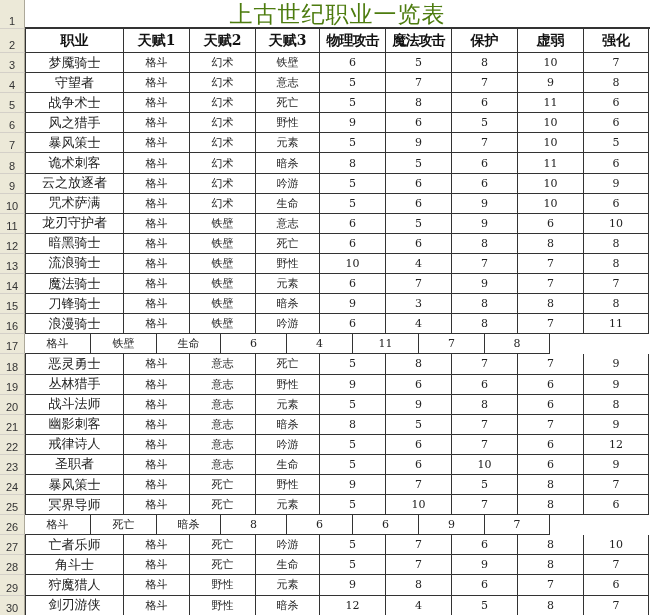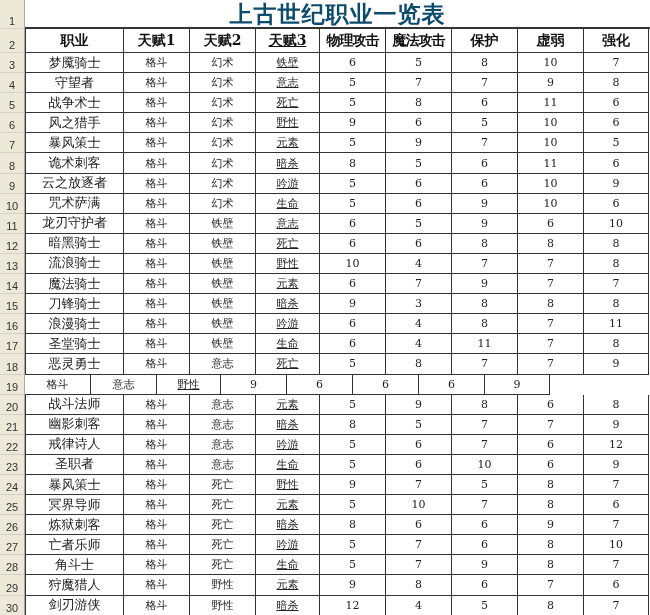--- a/index.html
+++ b/index.html
@@ -13,29 +13,29 @@
       border-right: 1px solid #aca899; border-bottom: 1px solid #d4d0c8;
       box-sizing: border-box; padding-bottom: 1px;
     }
     .cell {
       box-sizing: border-box; border-right: 1px solid #333; border-bottom: 1px solid #333;
       display: flex; align-items: center; justify-content: center;
       font-size: 11px; color: #222; white-space: nowrap; overflow: visible;
     }
     .c0 { width: 99px; flex: 0 0 99px; border-left: 1px solid #333; font-weight: normal; font-size: 13px; }
     .c1, .c2, .c5, .c6, .c7 { width: 66px; flex: 0 0 66px; }
-    .c3 { width: 64px; flex: 0 0 64px; text-decoration: underline; }
+    .c3 { width: 64px; flex: 0 0 64px; }
     .c4 { width: 66px; flex: 0 0 66px; }
     .c8 { width: 65px; flex: 0 0 65px; }
     .row-title { height: 29px; }
     .row-title .rowhdr { height: 29px; }
     .title-cell {
       flex: 1; border-bottom: 2px solid #333; box-sizing: border-box;
       display: flex; align-items: center; justify-content: center;
-      font-size: 23px; color: #0c4a6e; padding-top: 2px; letter-spacing: 1px; font-weight: bold;
+      font-size: 23px; color: #4d7c0f; padding-top: 2px; letter-spacing: 1px;
     }
     .row-head { height: 24px; }
     .row-head .rowhdr { height: 24px; }
     .row-head .cell { font-weight: bold; font-size: 14px; color: #111; }
     .row-head .c4, .row-head .c5 { font-size: 14px; letter-spacing: -1px; }
     .row-data .cell.num { font-family: "DejaVu Serif", serif; font-size: 11px; }
   </style>
 </head>
 <body>
 
@@ -220,21 +220,20 @@
         <div class="cell c2">铁壁</div>
         <div class="cell c3">吟游</div>
         <div class="cell c4 num">6</div>
         <div class="cell c5 num">4</div>
         <div class="cell c6 num">8</div>
         <div class="cell c7 num">7</div>
         <div class="cell c8 num">11</div>
       </div>
       <div class="row row-data">
         <div class="rowhdr">17</div>
-        <div class="cell c0">圣堂骑士</div>
         <div class="cell c1">格斗</div>
         <div class="cell c2">铁壁</div>
         <div class="cell c3">生命</div>
         <div class="cell c4 num">6</div>
         <div class="cell c5 num">4</div>
         <div class="cell c6 num">11</div>
         <div class="cell c7 num">7</div>
         <div class="cell c8 num">8</div>
       </div>
       <div class="row row-data">
@@ -244,20 +243,21 @@
         <div class="cell c2">意志</div>
         <div class="cell c3">死亡</div>
         <div class="cell c4 num">5</div>
         <div class="cell c5 num">8</div>
         <div class="cell c6 num">7</div>
         <div class="cell c7 num">7</div>
         <div class="cell c8 num">9</div>
       </div>
       <div class="row row-data">
         <div class="rowhdr">19</div>
+        <div class="cell c0">丛林猎手</div>
         <div class="cell c1">格斗</div>
         <div class="cell c2">意志</div>
         <div class="cell c3">野性</div>
         <div class="cell c4 num">9</div>
         <div class="cell c5 num">6</div>
         <div class="cell c6 num">6</div>
         <div class="cell c7 num">6</div>
         <div class="cell c8 num">9</div>
       </div>
       <div class="row row-data">
@@ -327,21 +327,20 @@
         <div class="cell c2">死亡</div>
         <div class="cell c3">元素</div>
         <div class="cell c4 num">5</div>
         <div class="cell c5 num">10</div>
         <div class="cell c6 num">7</div>
         <div class="cell c7 num">8</div>
         <div class="cell c8 num">6</div>
       </div>
       <div class="row row-data">
         <div class="rowhdr">26</div>
-        <div class="cell c0">炼狱刺客</div>
         <div class="cell c1">格斗</div>
         <div class="cell c2">死亡</div>
         <div class="cell c3">暗杀</div>
         <div class="cell c4 num">8</div>
         <div class="cell c5 num">6</div>
         <div class="cell c6 num">6</div>
         <div class="cell c7 num">9</div>
         <div class="cell c8 num">7</div>
       </div>
       <div class="row row-data">

